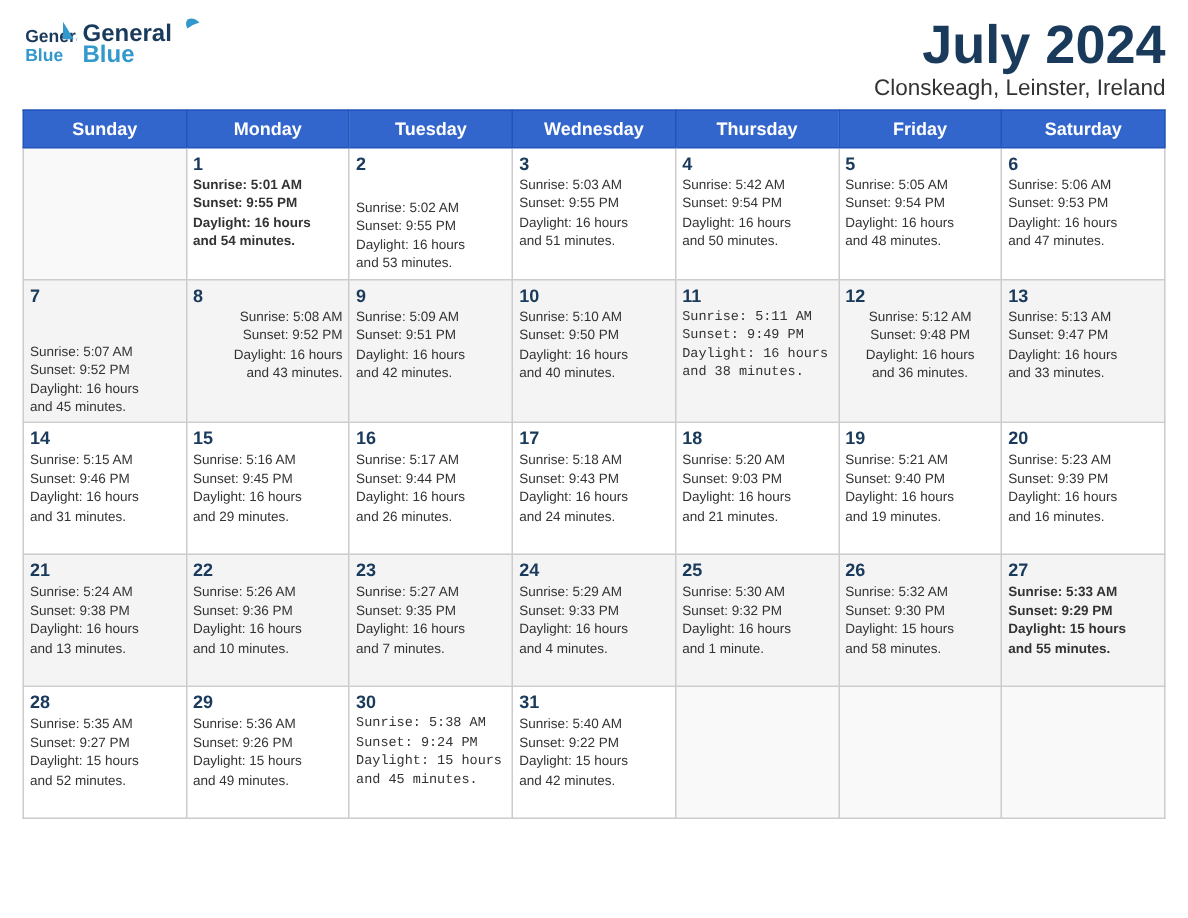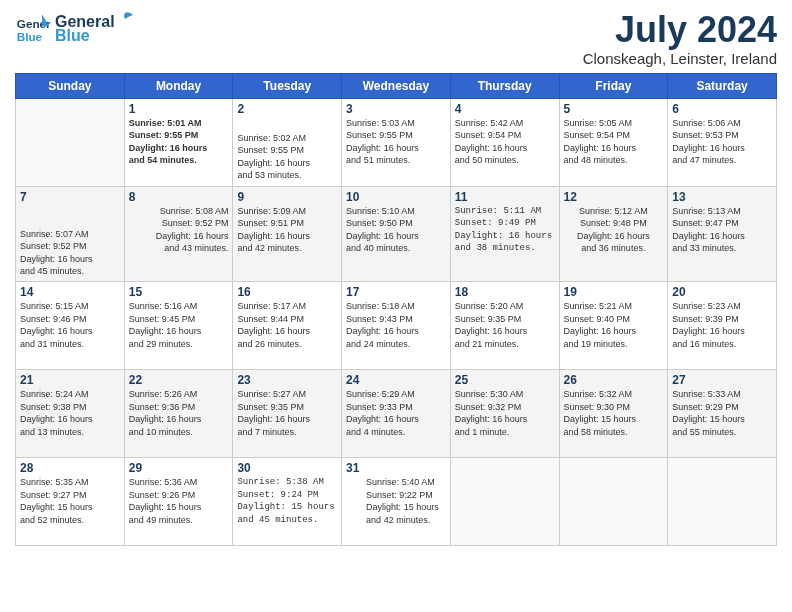--- a/index.html
+++ b/index.html
@@ -241,21 +241,21 @@
         <td>
           <div class="day-number">17</div>
           <div class="day-info" style="white-space: pre-line;">Sunrise: 5:18 AM
 Sunset: 9:43 PM
 Daylight: 16 hours
 and 24 minutes.</div>
         </td>
         <td>
           <div class="day-number">18</div>
           <div class="day-info" style="white-space: pre-line;">Sunrise: 5:20 AM
-Sunset: 9:35 PM
+Sunset: 9:03 PM
 Daylight: 16 hours
 and 21 minutes.</div>
         </td>
         <td>
           <div class="day-number">19</div>
           <div class="day-info" style="white-space: pre-line;">Sunrise: 5:21 AM
 Sunset: 9:40 PM
 Daylight: 16 hours
 and 19 minutes.</div>
         </td>
@@ -305,21 +305,21 @@
         </td>
         <td>
           <div class="day-number">26</div>
           <div class="day-info" style="white-space: pre-line;">Sunrise: 5:32 AM
 Sunset: 9:30 PM
 Daylight: 15 hours
 and 58 minutes.</div>
         </td>
         <td>
           <div class="day-number">27</div>
-          <div class="day-info" style="white-space: pre-line;">Sunrise: 5:33 AM
+          <div class="day-info" style="white-space: pre-line; font-weight: bold;">Sunrise: 5:33 AM
 Sunset: 9:29 PM
 Daylight: 15 hours
 and 55 minutes.</div>
         </td>
       </tr>
       <tr>
         <td>
           <div class="day-number">28</div>
           <div class="day-info" style="white-space: pre-line;">Sunrise: 5:35 AM
 Sunset: 9:27 PM
@@ -335,21 +335,21 @@
         </td>
         <td>
           <div class="day-number">30</div>
           <div class="day-info" style="white-space: pre-line; font-family: Liberation Mono, monospace;">Sunrise: 5:38 AM
 Sunset: 9:24 PM
 Daylight: 15 hours
 and 45 minutes.</div>
         </td>
         <td>
           <div class="day-number">31</div>
-          <div class="day-info" style="white-space: pre-line; margin-left: 20px;">Sunrise: 5:40 AM
+          <div class="day-info" style="white-space: pre-line;">Sunrise: 5:40 AM
 Sunset: 9:22 PM
 Daylight: 15 hours
 and 42 minutes.</div>
         </td>
         <td class="empty"></td>
         <td class="empty"></td>
         <td class="empty"></td>
       </tr>
     </tbody>
 </table>

